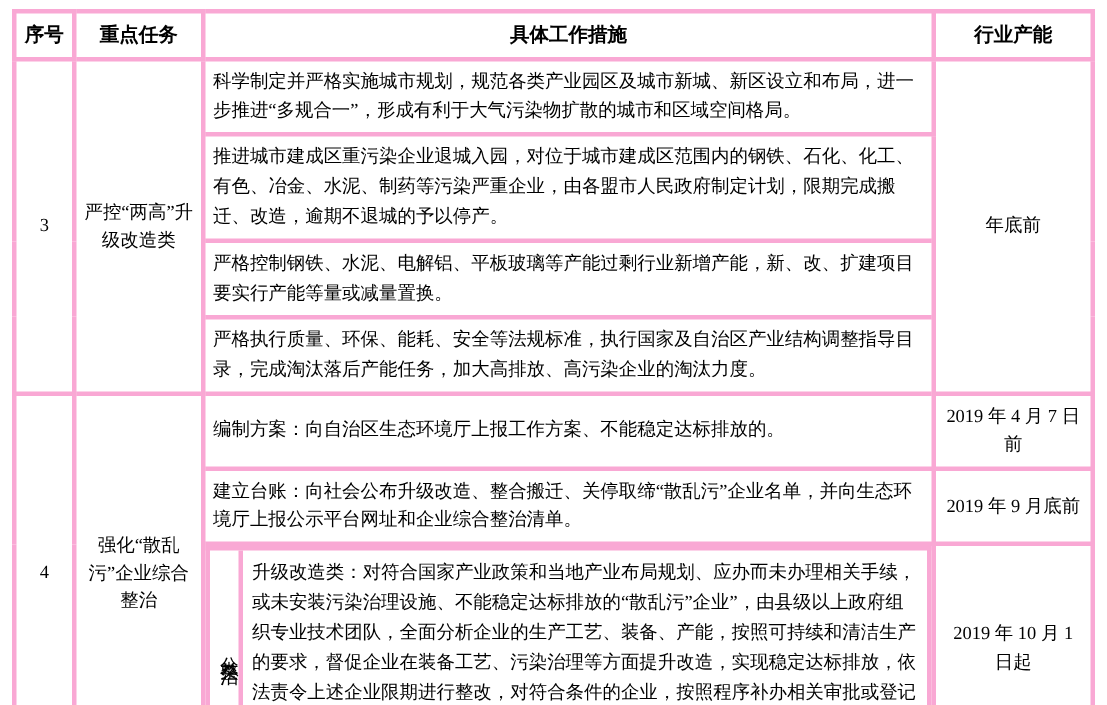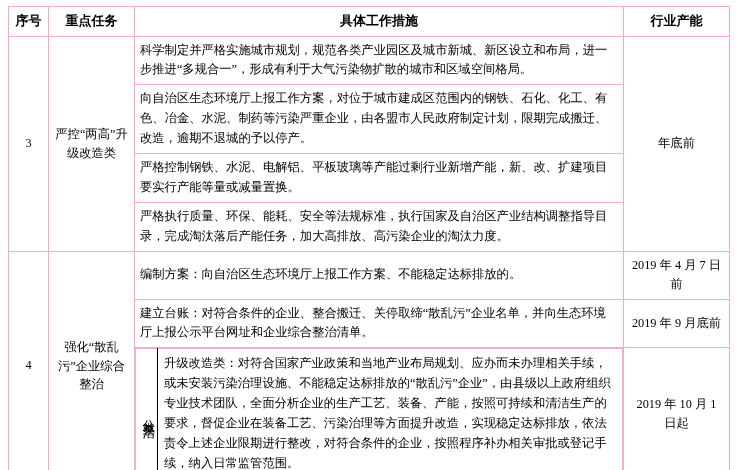--- a/index.html
+++ b/index.html
@@ -22,21 +22,21 @@
     padding: 6px 8px 0 8px;
   }
   table.doc {
     border-collapse: collapse;
     table-layout: fixed;
     width: 722px;
     font-size: 12.3px;
     line-height: 1.58;
   }
   table.doc td, table.doc th {
-    border: 1px solid #f9a8d4;
+    border: 3px solid #f9a8d4;
     padding: 4px 5px;
     vertical-align: middle;
     word-break: break-all;
   }
   th.hdr {
     font-weight: bold;
     text-align: center;
     font-size: 13px;
     padding: 7px 4px;
   }
@@ -101,37 +101,37 @@
     </thead>
     <tbody>
 
       <tr>
         <td class="c-seq vcenter" rowspan="4">3</td>
         <td class="c-task vcenter task-label" rowspan="4">严控“两高”升级改造类</td>
         <td class="measure">科学制定并严格实施城市规划，规范各类产业园区及城市新城、新区设立和布局，进一步推进“多规合一”，形成有利于大气污染物扩散的城市和区域空间格局。</td>
         <td class="c-due vcenter" rowspan="4">年底前</td>
       </tr>
       <tr>
-        <td class="measure">向自治区生态环境厅上报工作方案，对位于城市建成区范围内的钢铁、石化、化工、有色、冶金、水泥、制药等污染严重企业，由各盟市人民政府制定计划，限期完成搬迁、改造，逾期不退城的予以停产。</td>
+        <td class="measure">推进城市建成区重污染企业退城入园，对位于城市建成区范围内的钢铁、石化、化工、有色、冶金、水泥、制药等污染严重企业，由各盟市人民政府制定计划，限期完成搬迁、改造，逾期不退城的予以停产。</td>
       </tr>
       <tr>
         <td class="measure">严格控制钢铁、水泥、电解铝、平板玻璃等产能过剩行业新增产能，新、改、扩建项目要实行产能等量或减量置换。</td>
       </tr>
       <tr>
         <td class="measure">严格执行质量、环保、能耗、安全等法规标准，执行国家及自治区产业结构调整指导目录，完成淘汰落后产能任务，加大高排放、高污染企业的淘汰力度。</td>
       </tr>
 
       <tr>
         <td class="c-seq vcenter" rowspan="3">4</td>
         <td class="c-task vcenter task-label" rowspan="3">强化“散乱污”企业综合整治</td>
         <td class="measure">编制方案：向自治区生态环境厅上报工作方案、不能稳定达标排放的。</td>
         <td class="c-due vcenter">2019 年 4 月 7 日前</td>
       </tr>
       <tr>
-        <td class="measure">建立台账：对符合条件的企业、整合搬迁、关停取缔“散乱污”企业名单，并向生态环境厅上报公示平台网址和企业综合整治清单。</td>
+        <td class="measure">建立台账：向社会公布升级改造、整合搬迁、关停取缔“散乱污”企业名单，并向生态环境厅上报公示平台网址和企业综合整治清单。</td>
         <td class="c-due vcenter">2019 年 9 月底前</td>
       </tr>
       <tr>
         <td class="measure" style="padding:0">
           <table class="nested">
             <colgroup>
               <col style="width:22px">
               <col>
             </colgroup>
             <tbody>

